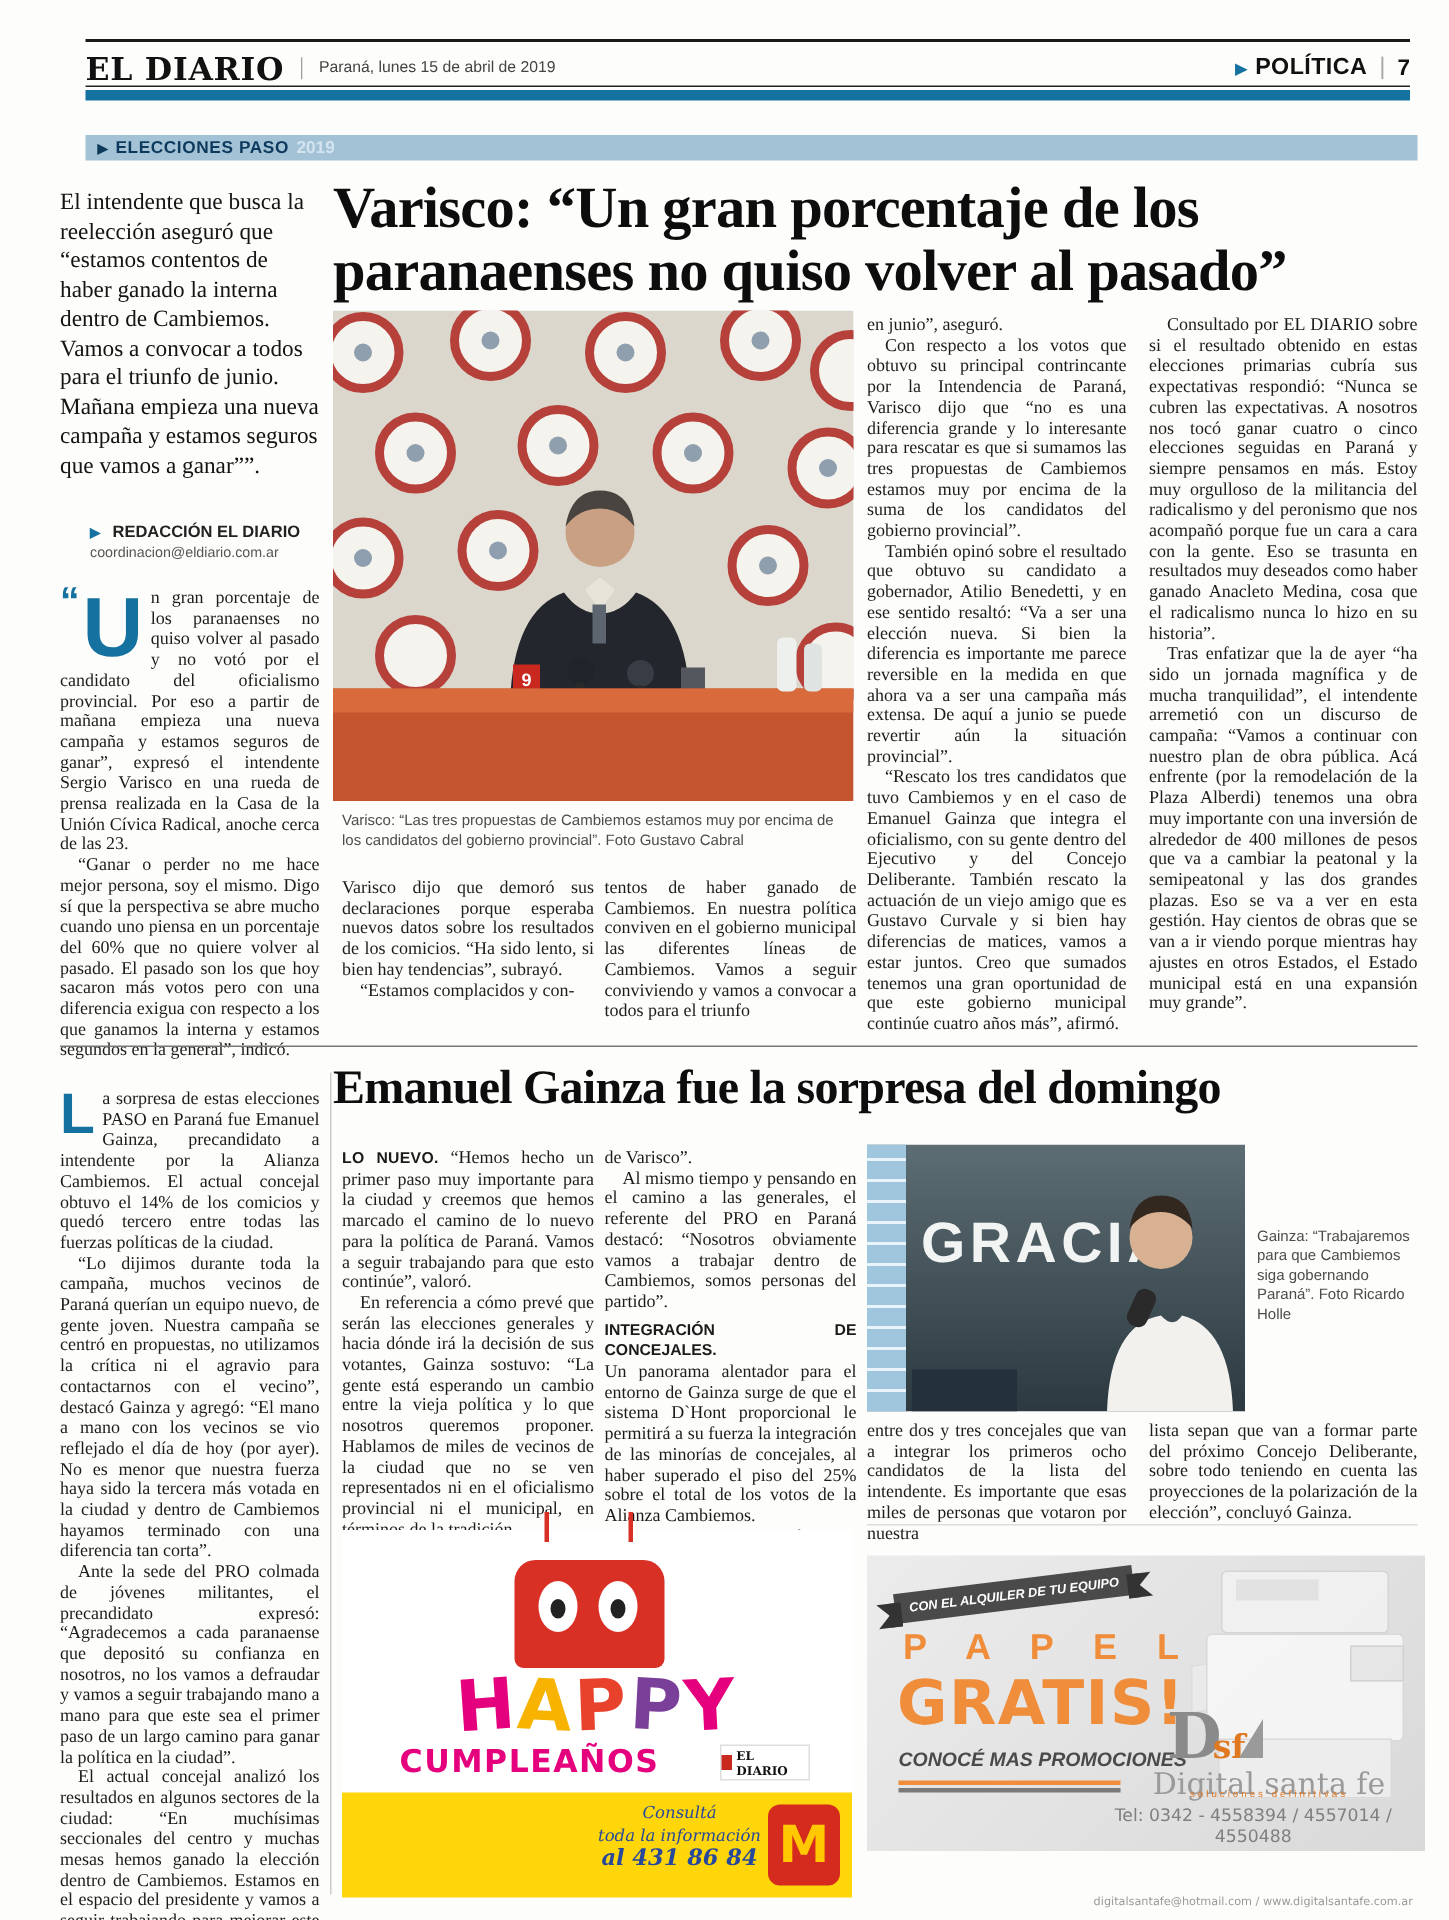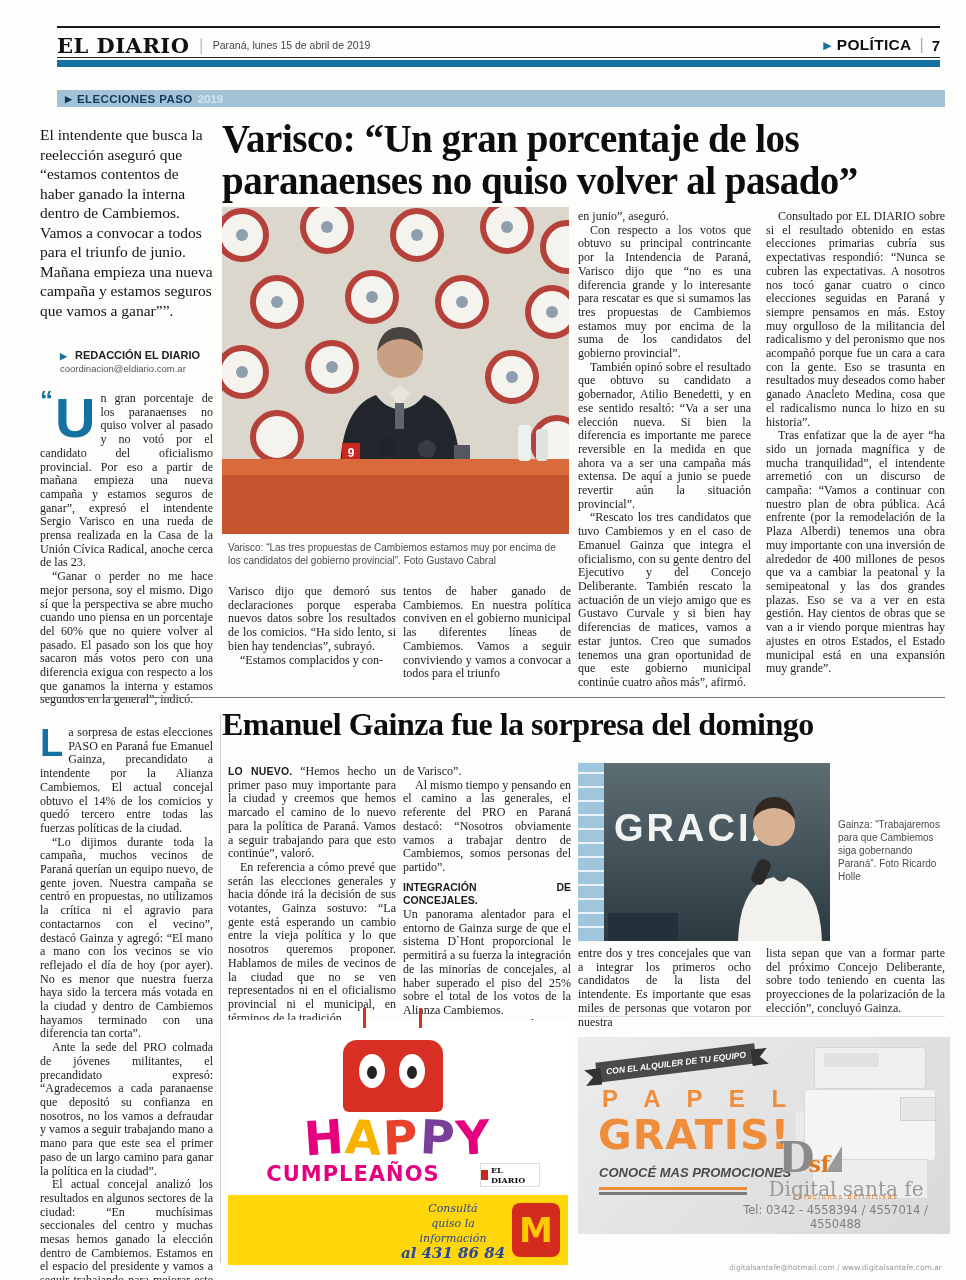--- a/index.html
+++ b/index.html
@@ -329,21 +329,21 @@
       <span class="hl hl1">H</span><span class="hl hl2">A</span><span class="hl hl3">P</span><span class="hl hl4">P</span><span class="hl hl5">Y</span>
     </div>
     <div class="cumple">CUMPLEAÑOS</div>
     <div class="minidiario">
       <span class="rs"></span>
       <span class="mt">EL DIARIO</span>
     </div>
     <div class="ystrip">
       <div class="yscript">
         <div>Consultá</div>
-        <div>quiso la información</div>
+        <div>toda la información</div>
         <div class="big">al 431 86 84</div>
       </div>
       <div class="mcd">
           <span>M</span>
         </div>
     </div>
   </div>
 
   <div class="abs adpapel">
     <div class="ribbon">CON EL ALQUILER DE TU EQUIPO</div>

